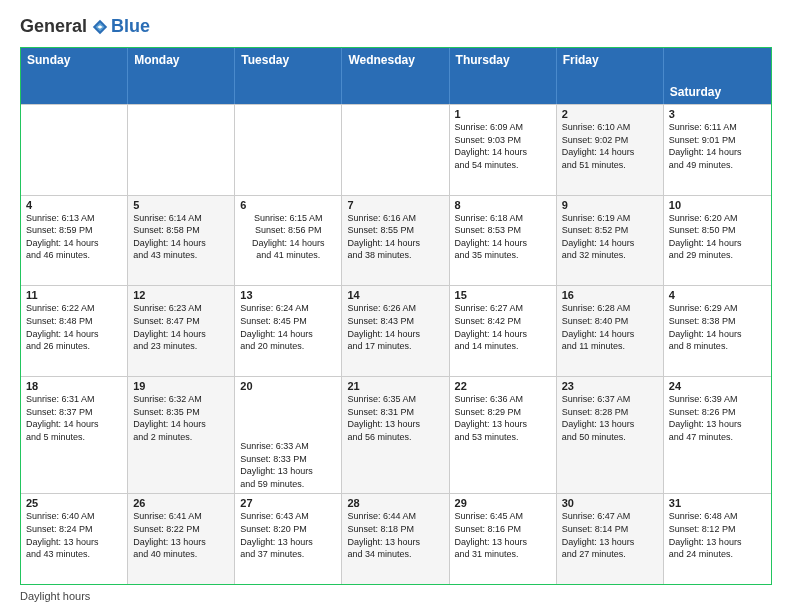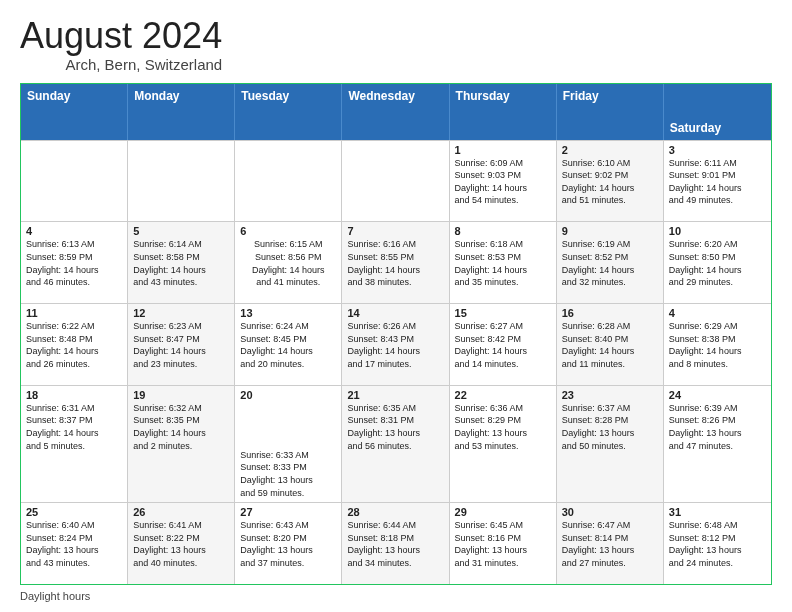--- a/index.html
+++ b/index.html
@@ -120,23 +120,30 @@
       color: #444;
       margin-top: 5px;
       text-align: left;
     }
   </style>
 </head>
 <body>
 
 <div class="page">
   <div class="header">
-    <div class="title-block">
-      <div class="main-title">August 2024</div>
-      <div class="subtitle">Arch, Bern, Switzerland</div>
+    <div class="logo">
+      <div class="logo-text">
+        <span class="logo-general">General</span>
+        <svg class="logo-icon" viewBox="0 0 20 20" xmlns="http://www.w3.org/2000/svg">
+          <polygon points="10,2 18,10 10,18 2,10" fill="#2a6db5"></polygon>
+          <polygon points="10,5 15,10 10,15 5,10" fill="#5a9fd4"></polygon>
+          <polygon points="10,8 13,10 10,12 7,10" fill="#ffffff"></polygon>
+        </svg>
+        <span class="logo-blue">Blue</span>
+      </div>
     </div>
   </div>
 
   <div class="calendar">
     <div class="cal-header">
     <div class="cal-header-cell">Sunday</div>
         <div class="cal-header-cell">Monday</div>
         <div class="cal-header-cell">Tuesday</div>
         <div class="cal-header-cell">Wednesday</div>
         <div class="cal-header-cell">Thursday</div>

